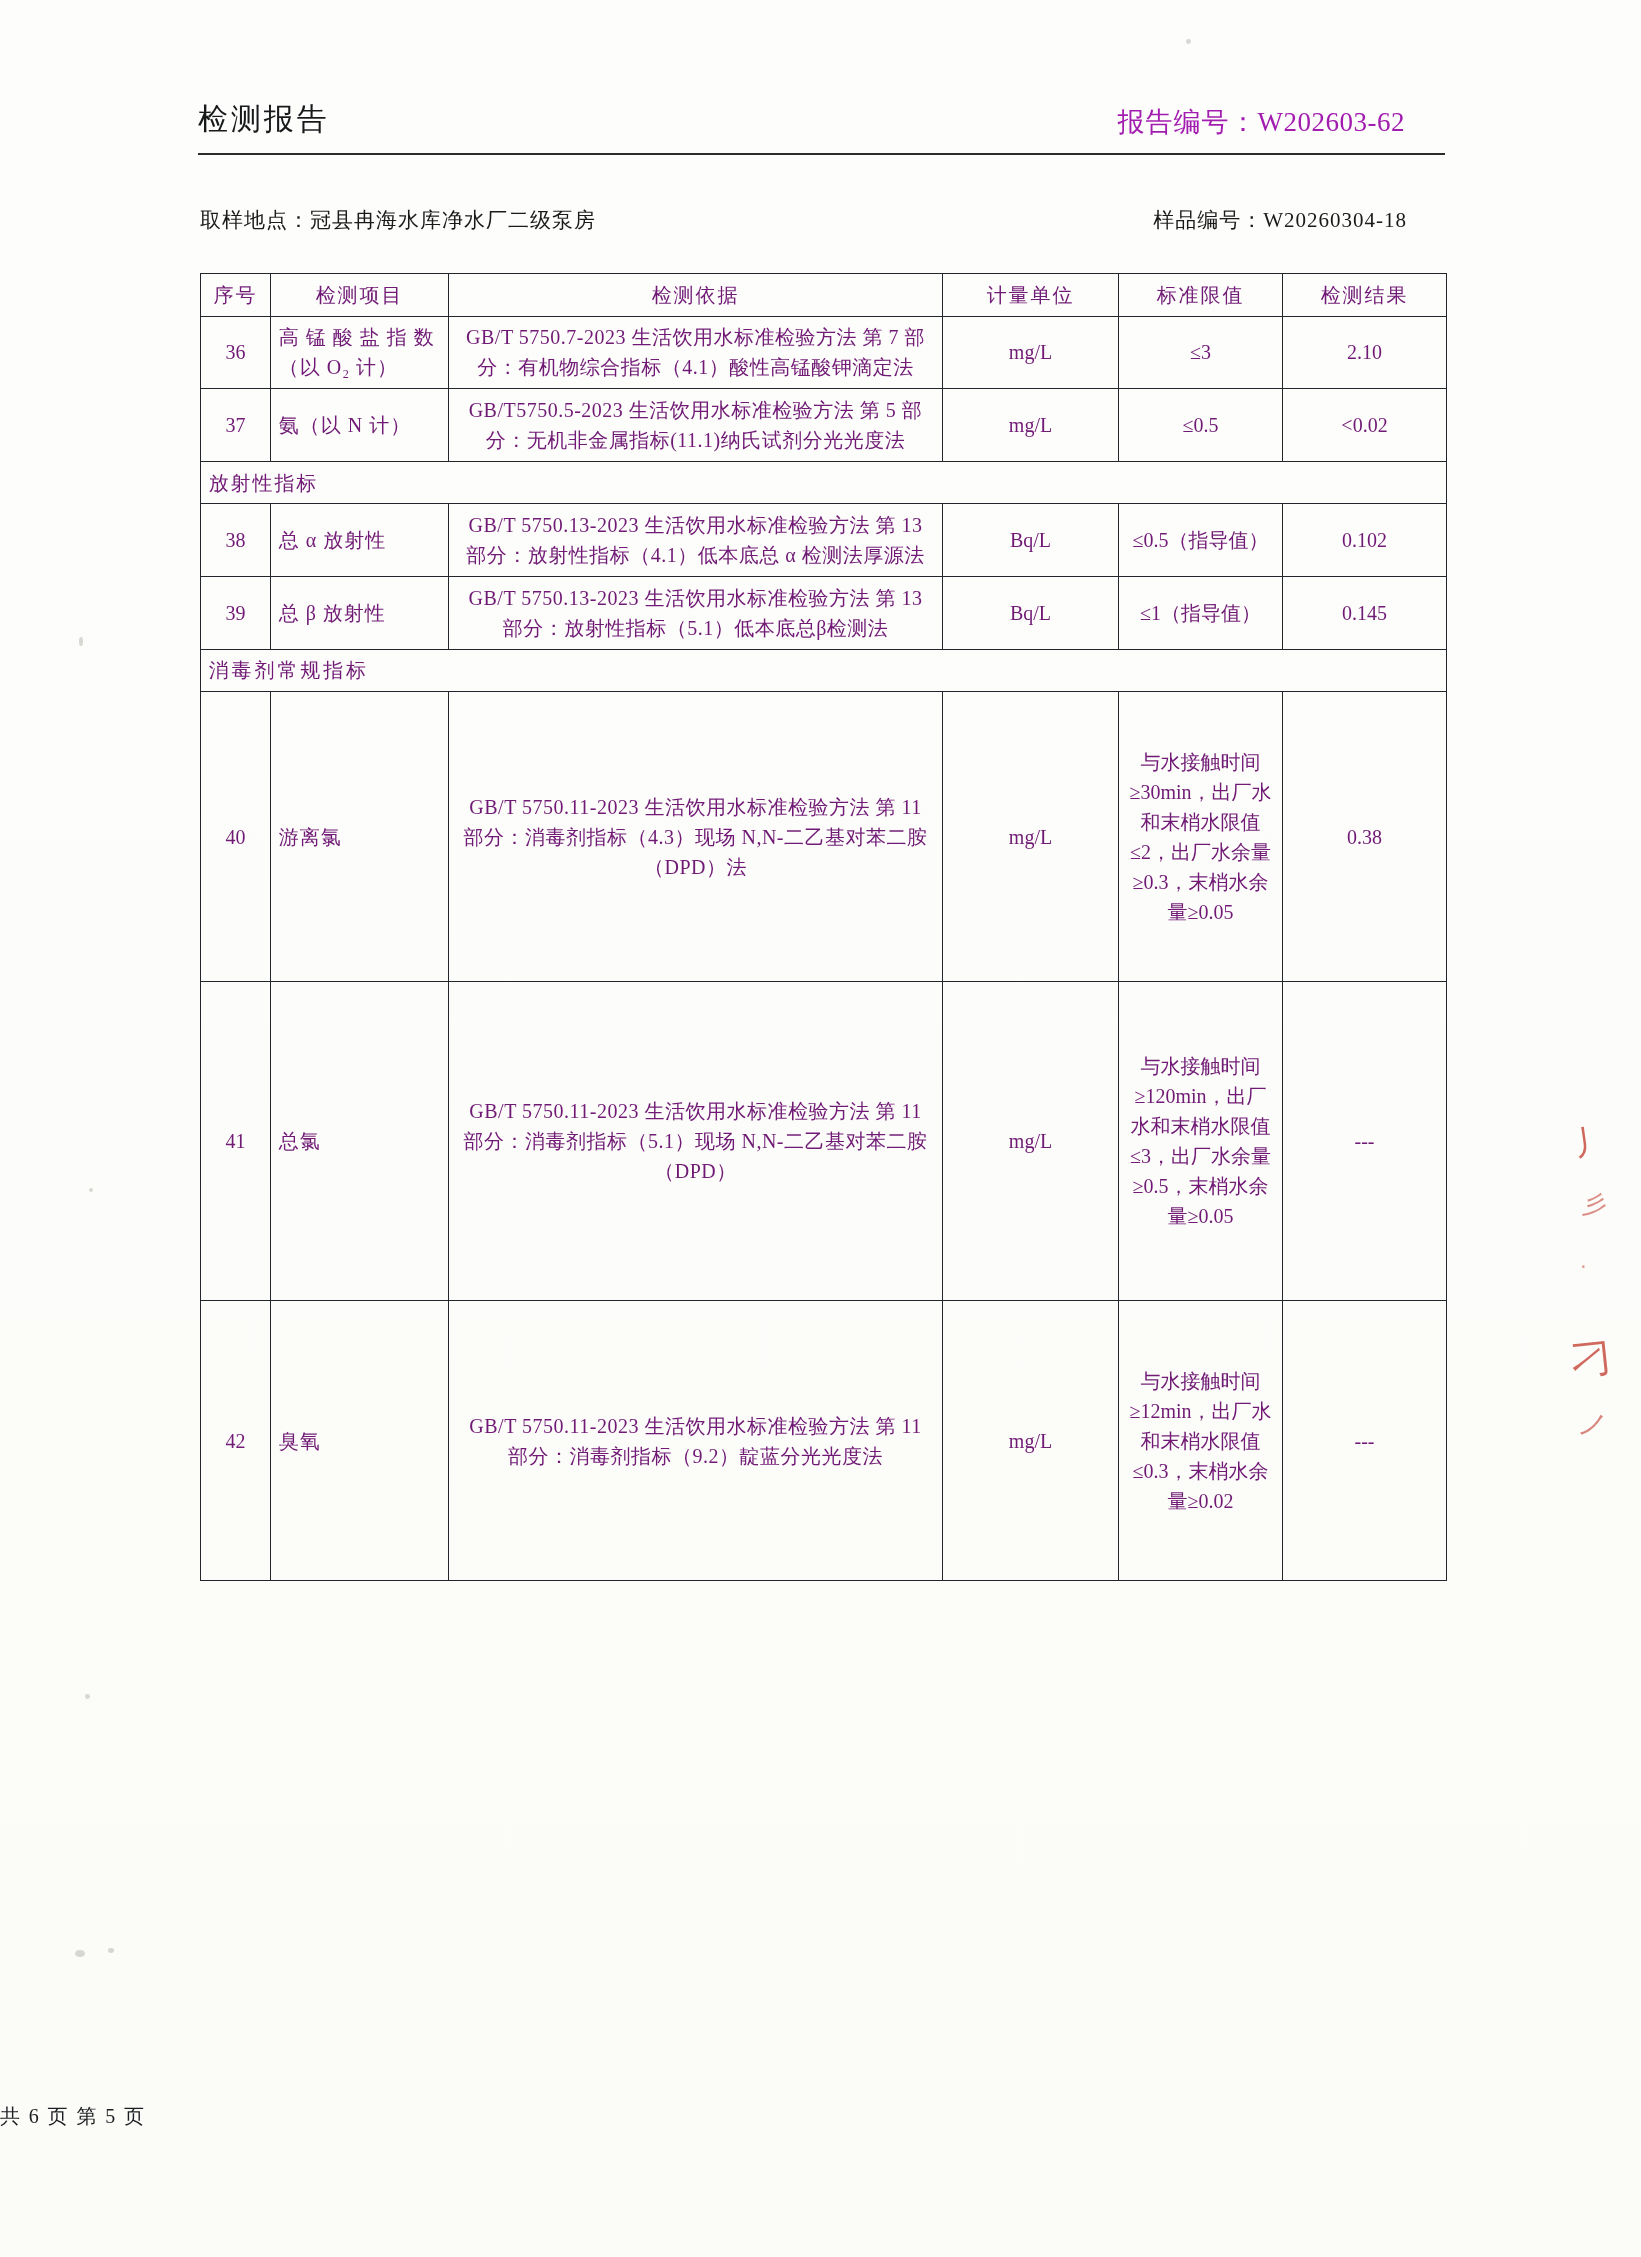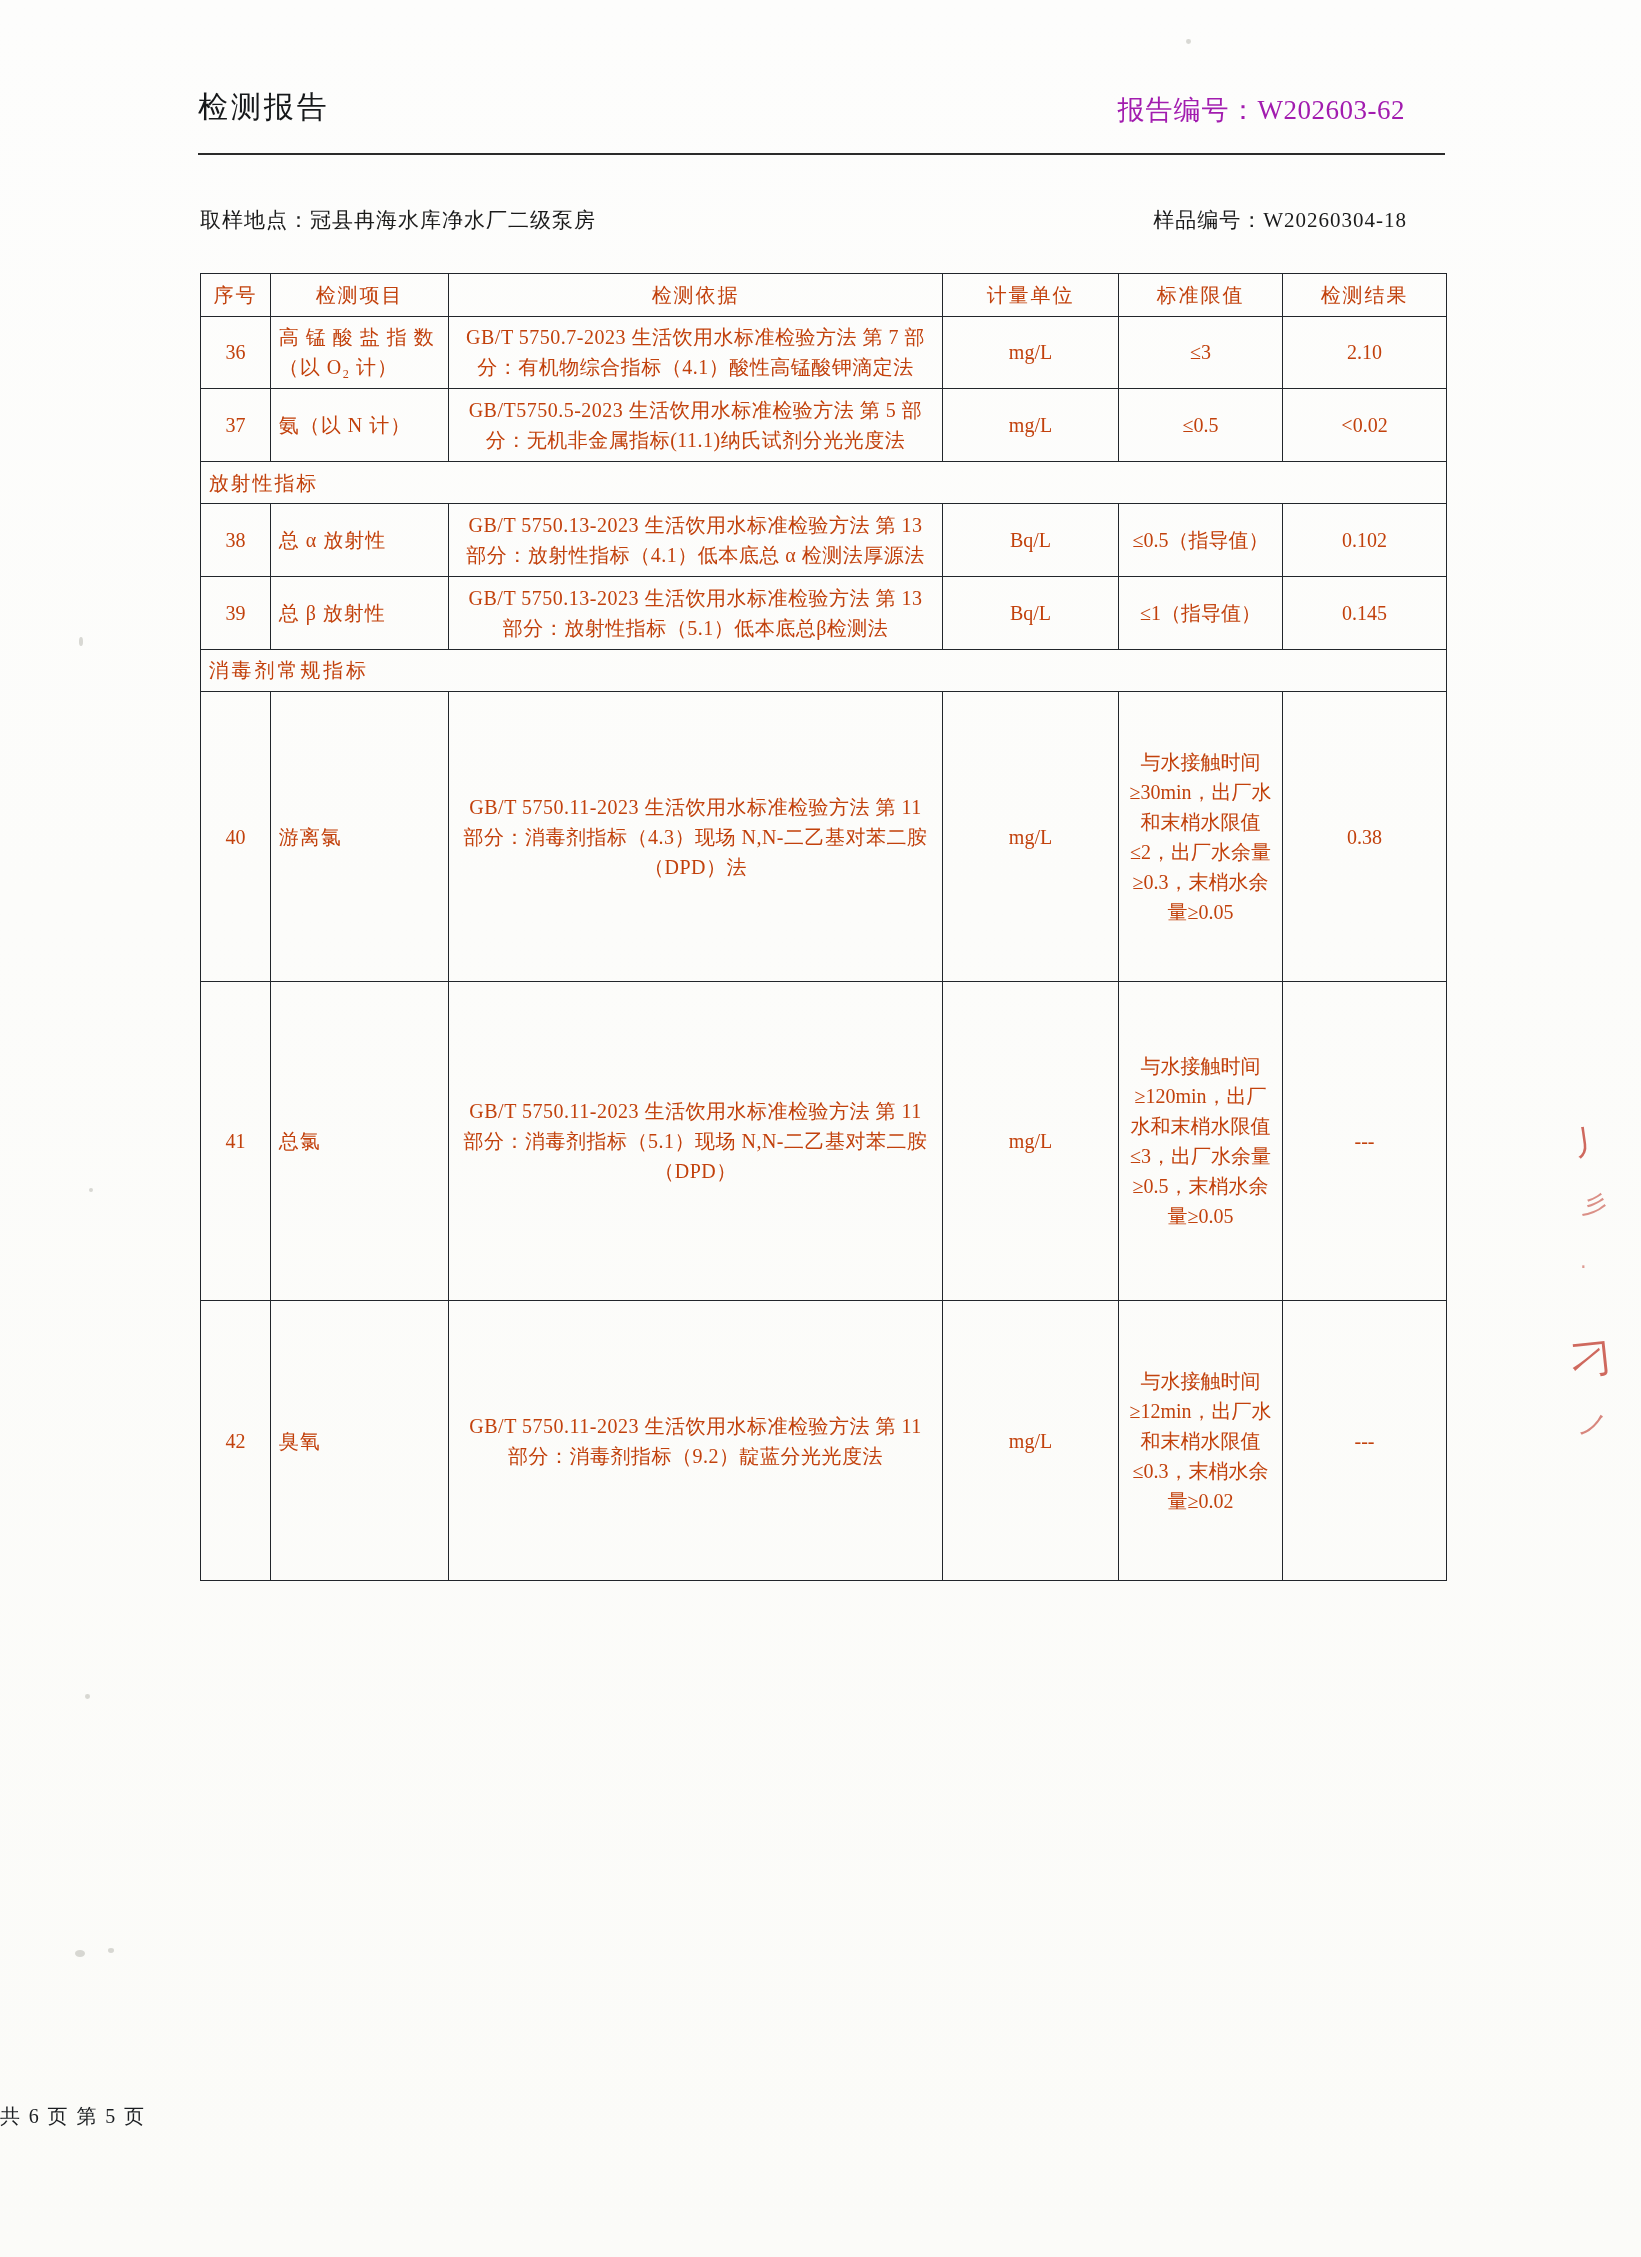--- a/index.html
+++ b/index.html
@@ -27,21 +27,21 @@
     position: absolute;
     inset: 0;
     background: linear-gradient(180deg, #fdfdfc 0%, #fcfcfa 40%, #fbfbf8 100%);
     pointer-events: none;
   }
 
   
   .header {
     position: absolute;
     left: 198px;
-    top: 87px;
+    top: 99px;
     width: 1246px;
   }
   .header-row {
     display: flex;
     align-items: flex-end;
     justify-content: space-between;
   }
   .doc-title {
     font-size: 30px;
     letter-spacing: 2.9px;
@@ -93,21 +93,21 @@
     width: 1246px;
     table-layout: fixed;
   }
   table.report td, table.report th {
     border: 1.5px solid #22262b;
     padding: 5.8px 7.7px;
     font-size: 20px;
     line-height: 1.5;
     vertical-align: middle;
     font-weight: normal;
-    color: #c2410c;
+    color: #701a75;
   }
   col.c-no    { width: 70px; }
   col.c-item  { width: 178px; }
   col.c-basis { width: 494px; }
   col.c-unit  { width: 176px; }
   col.c-limit { width: 164px; }
   col.c-res   { width: 164px; }
 
   thead td { text-align: center; font-size: 21px; letter-spacing: 1.9px; padding: 13.5px 3.9px; }
 

